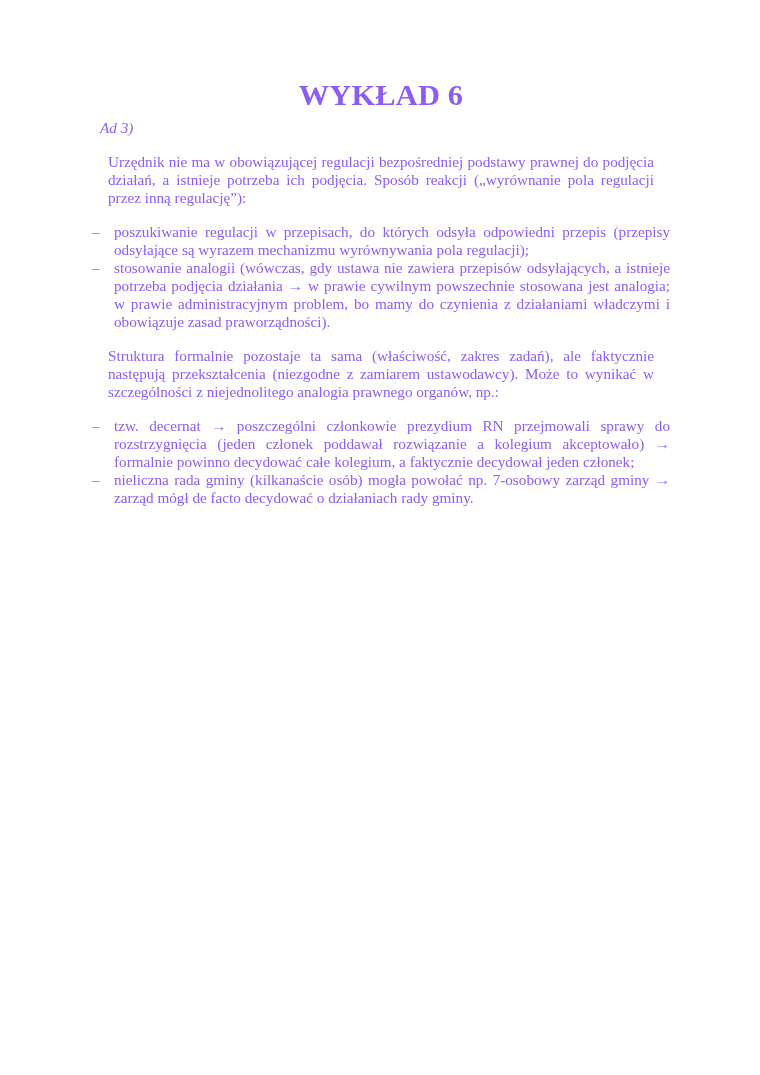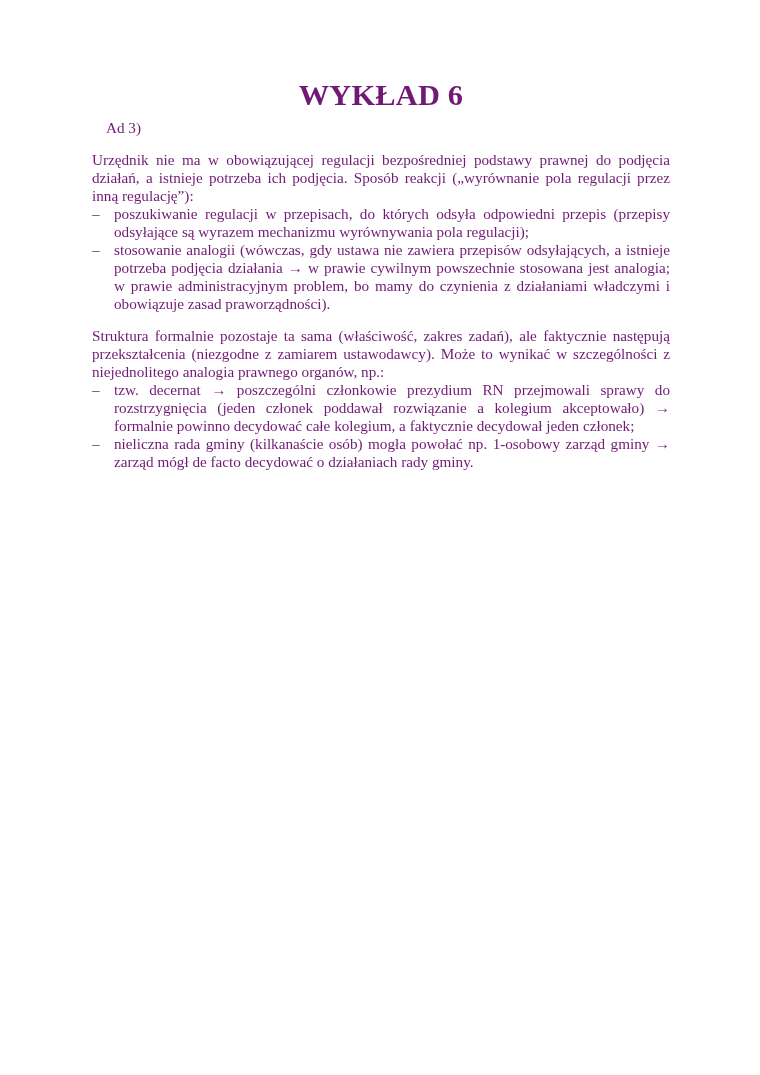--- a/index.html
+++ b/index.html
@@ -10,45 +10,46 @@
   }
   .page {
     position: relative;
     width: 760px;
     height: 1075px;
     background: #ffffff;
     overflow: hidden;
     font-family: "Liberation Serif", "DejaVu Serif", serif;
     font-size: 15.2px;
     line-height: 18px;
-    color: #701a75;
+    color: #8b5cf6;
     box-sizing: border-box;
   }
   .content {
     box-sizing: border-box;
     padding: 86px 90px 0 92px; 
     width: 100%;
   }
   .doc-title {
     text-align: center;
     font-weight: bold;
     letter-spacing: 0.2px;
     margin: 0 0 15px 0;
   }
   .section {
     margin: 0;
   }
   .section + .section {
     margin-top: 14px;
   }
   .section-heading {
-    margin: 14px;
+    margin: 8px;
+    font-style: italic;
   }
   .para {
-    margin: 0;
+    margin: 16px;
     text-align: justify;
   }
   .bullets {
     margin: 0;
     padding: 0;
   }
   .bullet {
     position: relative;
     padding-left: 22px;
     text-align: justify;
@@ -85,19 +86,19 @@
 
     <section class="section">
       <p class="para">Struktura formalnie pozostaje ta sama (właściwość, zakres zadań), ale faktycznie następują przekształcenia (niezgodne z zamiarem ustawodawcy). Może to wynikać w szczególności z niejednolitego analogia prawnego organów, np.:</p>
       <div class="bullets">
         <div class="bullet">
           <span class="marker">–</span>
           <span class="btext">tzw. decernat → poszczególni członkowie prezydium RN przejmowali sprawy do rozstrzygnięcia (jeden członek poddawał rozwiązanie a kolegium akceptowało) → formalnie powinno decydować całe kolegium, a faktycznie decydował jeden członek;</span>
         </div>
         <div class="bullet">
           <span class="marker">–</span>
-          <span class="btext">nieliczna rada gminy (kilkanaście osób) mogła powołać np. 1-osobowy zarząd gminy → zarząd mógł de facto decydować o działaniach rady gminy.</span>
+          <span class="btext">nieliczna rada gminy (kilkanaście osób) mogła powołać np. 7-osobowy zarząd gminy → zarząd mógł de facto decydować o działaniach rady gminy.</span>
         </div>
       </div>
     </section>
 
   </div>
 </div>
 
 </body></html>

